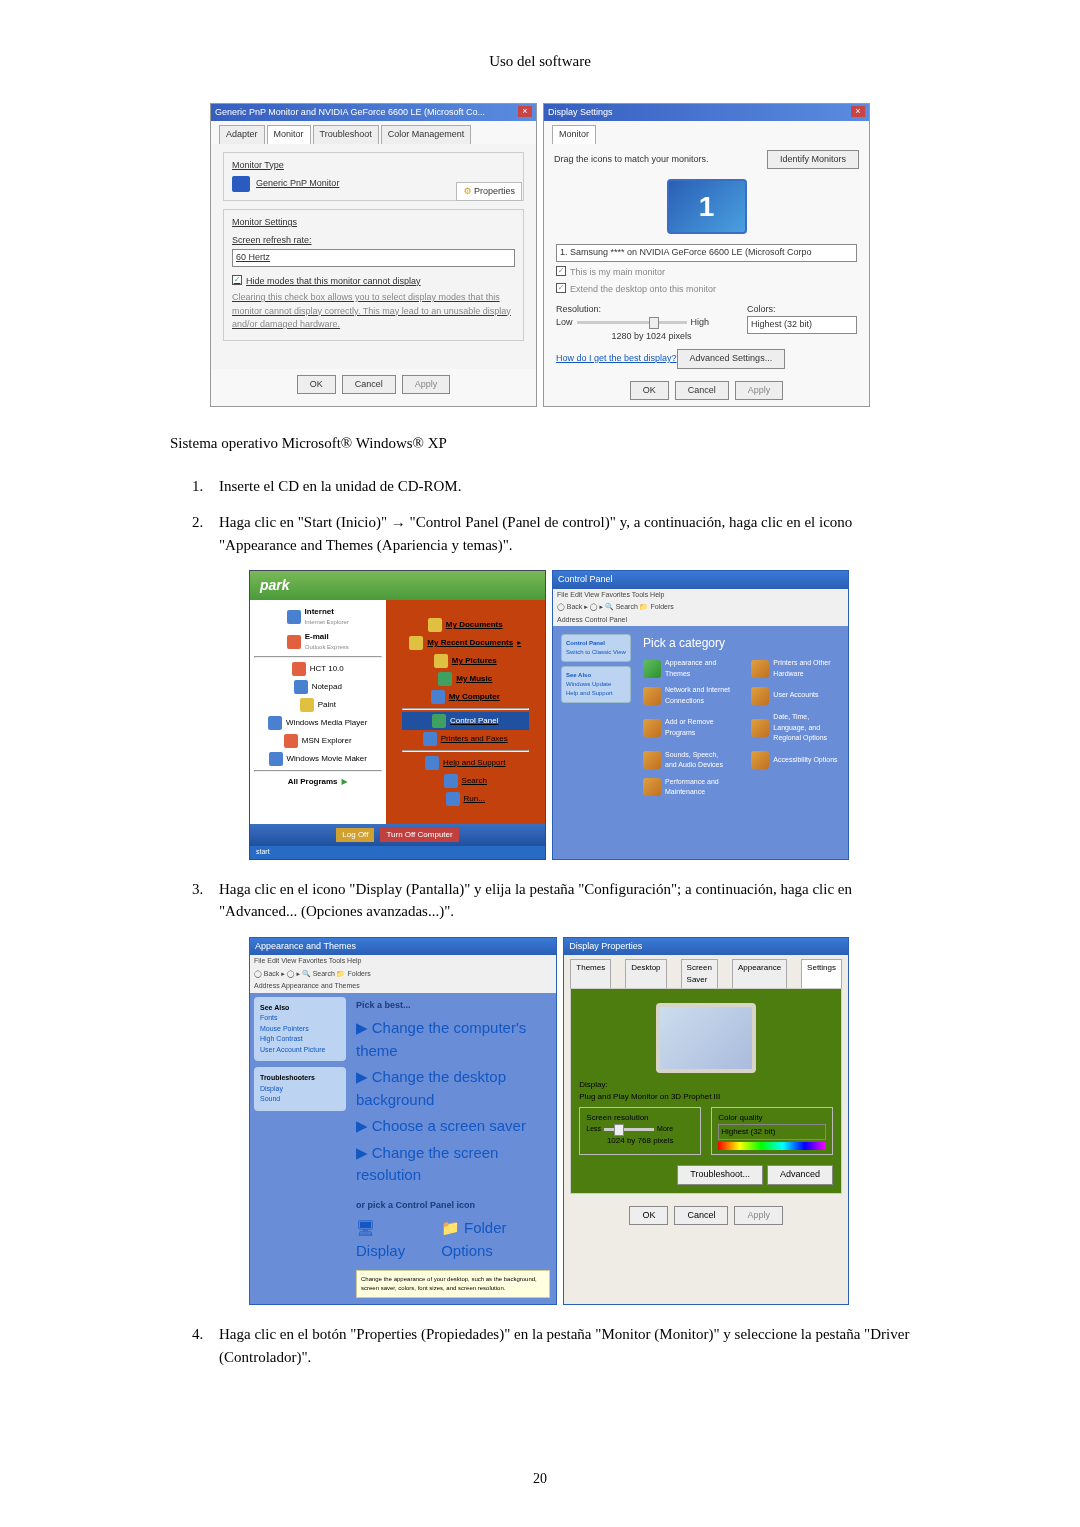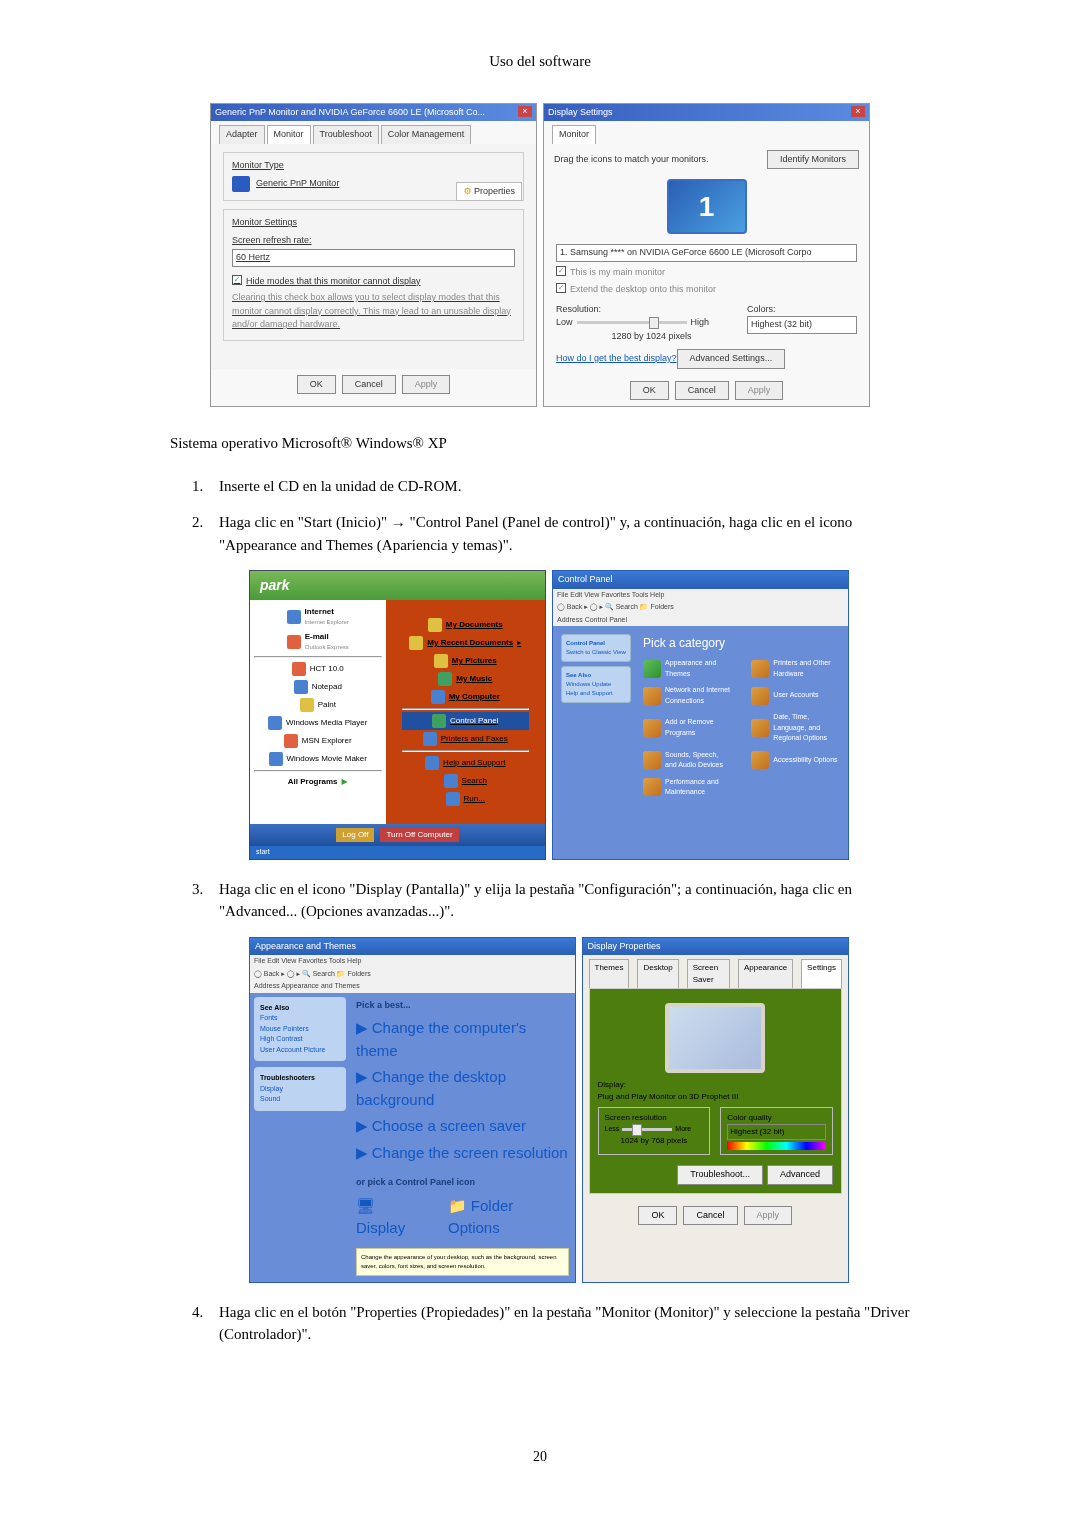--- a/index.html
+++ b/index.html
@@ -199,21 +199,21 @@
       display:flex; gap:6px; width:600px; margin:14px 0 18px 30px;
     }
     .themes-win { flex:1.1; border:1px solid #2a5fb5; font-family:Tahoma,sans-serif; background:#6a8dd8;}
     .themes-body { display:flex;}
     .themes-side { width:100px; padding:4px;}
     .themes-main { flex:1; padding:6px;}
     .task-box { background:#bcd4f2; border-radius:4px; padding:6px; font-size:7px; margin-bottom:6px;}
     .task-title { color:#1c3d7a; font-weight:bold; font-size:9px; margin-bottom:3px;}
     .task-link { color:#1257c2; padding:2px 0;}
     .dp-win { flex:0.9; border:1px solid #2a5fb5; font-family:Tahoma,sans-serif; background:#efece5;}
-    .dp-tabs { display:flex; gap:8px; padding:4px 6px 0; font-size:8px;}
+    .dp-tabs { display:flex; gap:14px; padding:4px 6px 0; font-size:8px;}
     .dp-tab { padding:2px 5px; border:1px solid #aaa; border-bottom:none; background:#eee;}
     .dp-tab.active { background:#fff;}
     .dp-body { background:#4d7c0f; padding:8px; margin:0 6px 6px; border:1px solid #ccc;}
     .dp-monitor-preview { width:100px; height:70px; background: linear-gradient(135deg,#cde,#abd); margin:6px auto; border:4px solid #d8d4c8; border-radius:4px;}
     .dp-fieldset { border:1px solid #bbb; padding:4px 6px; margin-bottom:4px; font-size:8px;}
     .dp-row { display:flex; justify-content:space-between; gap:10px;}
     .dp-col { flex:1;}
     .dp-slider-wrap { font-size:7px;}
     .dp-select { border:1px solid #888; font-size:8px; padding:1px 2px; width:100%;}
     .dp-color-bar { height:8px; background: linear-gradient(to right, #f00,#ff0,#0f0,#0ff,#00f,#f0f); margin-top:2px;}

